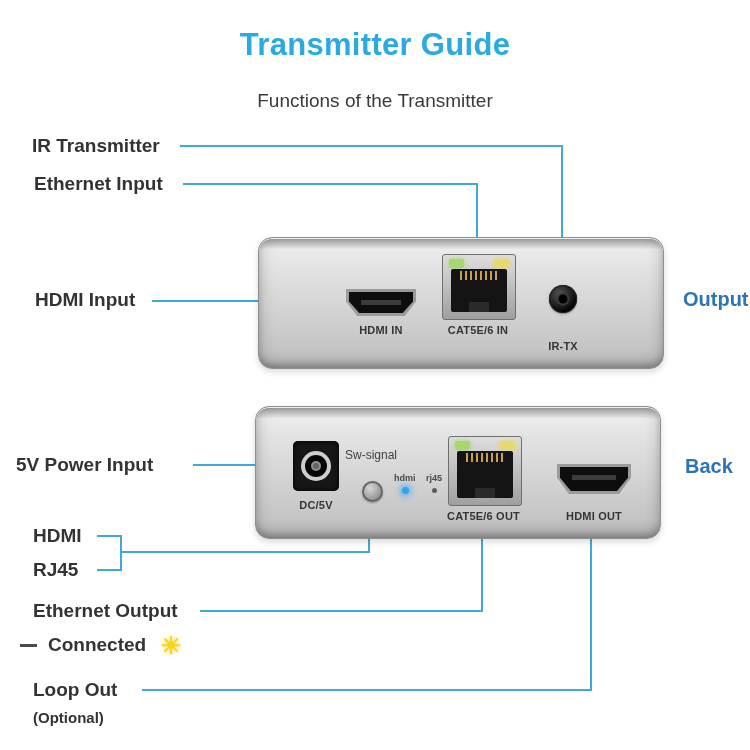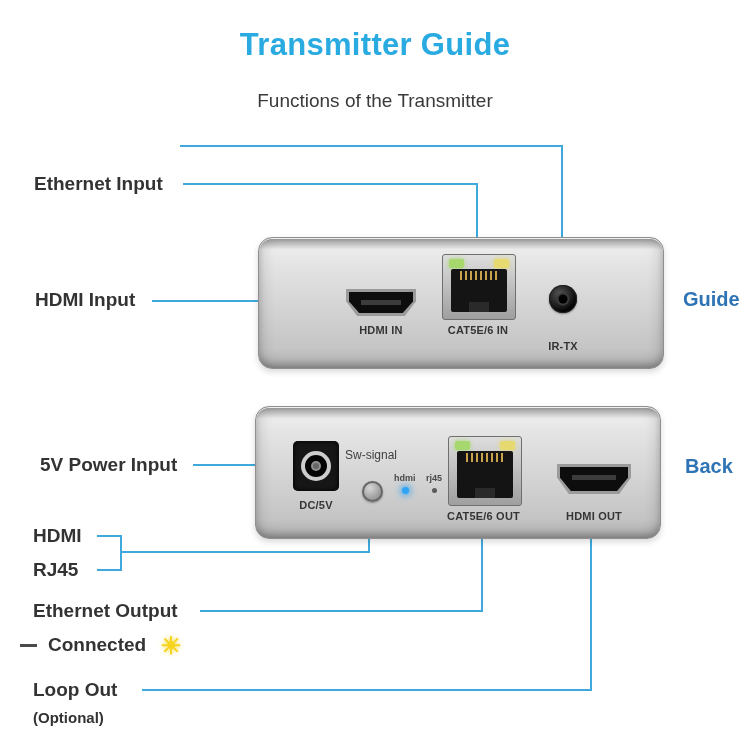--- a/index.html
+++ b/index.html
@@ -69,35 +69,36 @@
        text-shadow:0 0 4px rgba(246,211,28,.8);}
 </style>
 </head>
 <body>
 
 <div class="canvas">
 
   <div class="title">Transmitter Guide</div>
   <div class="subtitle">Functions of the Transmitter</div>
 
+  <div class="label" style="left:32px;top:135px;">IR Transmitter</div>
   <div class="label" style="left:34px;top:173px;">Ethernet Input</div>
   <div class="label" style="left:35px;top:289px;">HDMI Input</div>
-  <div class="label" style="left:40px;top:454px;">5V Power Input</div>
+  <div class="label" style="left:16px;top:454px;">5V Power Input</div>
   <div class="label" style="left:33px;top:525px;">HDMI</div>
   <div class="label" style="left:33px;top:559px;">RJ45</div>
   <div class="label" style="left:33px;top:600px;">Ethernet Output</div>
 
   <div class="label" style="left:20px;top:634px;">
     <span class="dash"></span><span>Connected</span><span class="sun">☀</span>
   </div>
 
   <div class="label" style="left:33px;top:679px;">Loop Out</div>
   <div class="label small-label" style="left:33px;top:707px;">(Optional)</div>
 
-  <div class="view-label" style="left:683px;top:288px;">Guide</div>
+  <div class="view-label" style="left:683px;top:288px;">Output</div>
   <div class="view-label" style="left:685px;top:455px;">Back</div>
 
   <div class="hline" style="left:180px;top:145px;width:382px;"></div>
   <div class="vline" style="left:561px;top:145px;height:141px;"></div>
   <div class="hline" style="left:183px;top:183px;width:293px;"></div>
   <div class="vline" style="left:476px;top:183px;height:72px;"></div>
   <div class="hline" style="left:152px;top:300px;width:191px;"></div>
   <div class="hline" style="left:193px;top:464px;width:100px;"></div>
   <div class="hline" style="left:97px;top:535px;width:25px;"></div>
   <div class="hline" style="left:97px;top:569px;width:25px;"></div>

